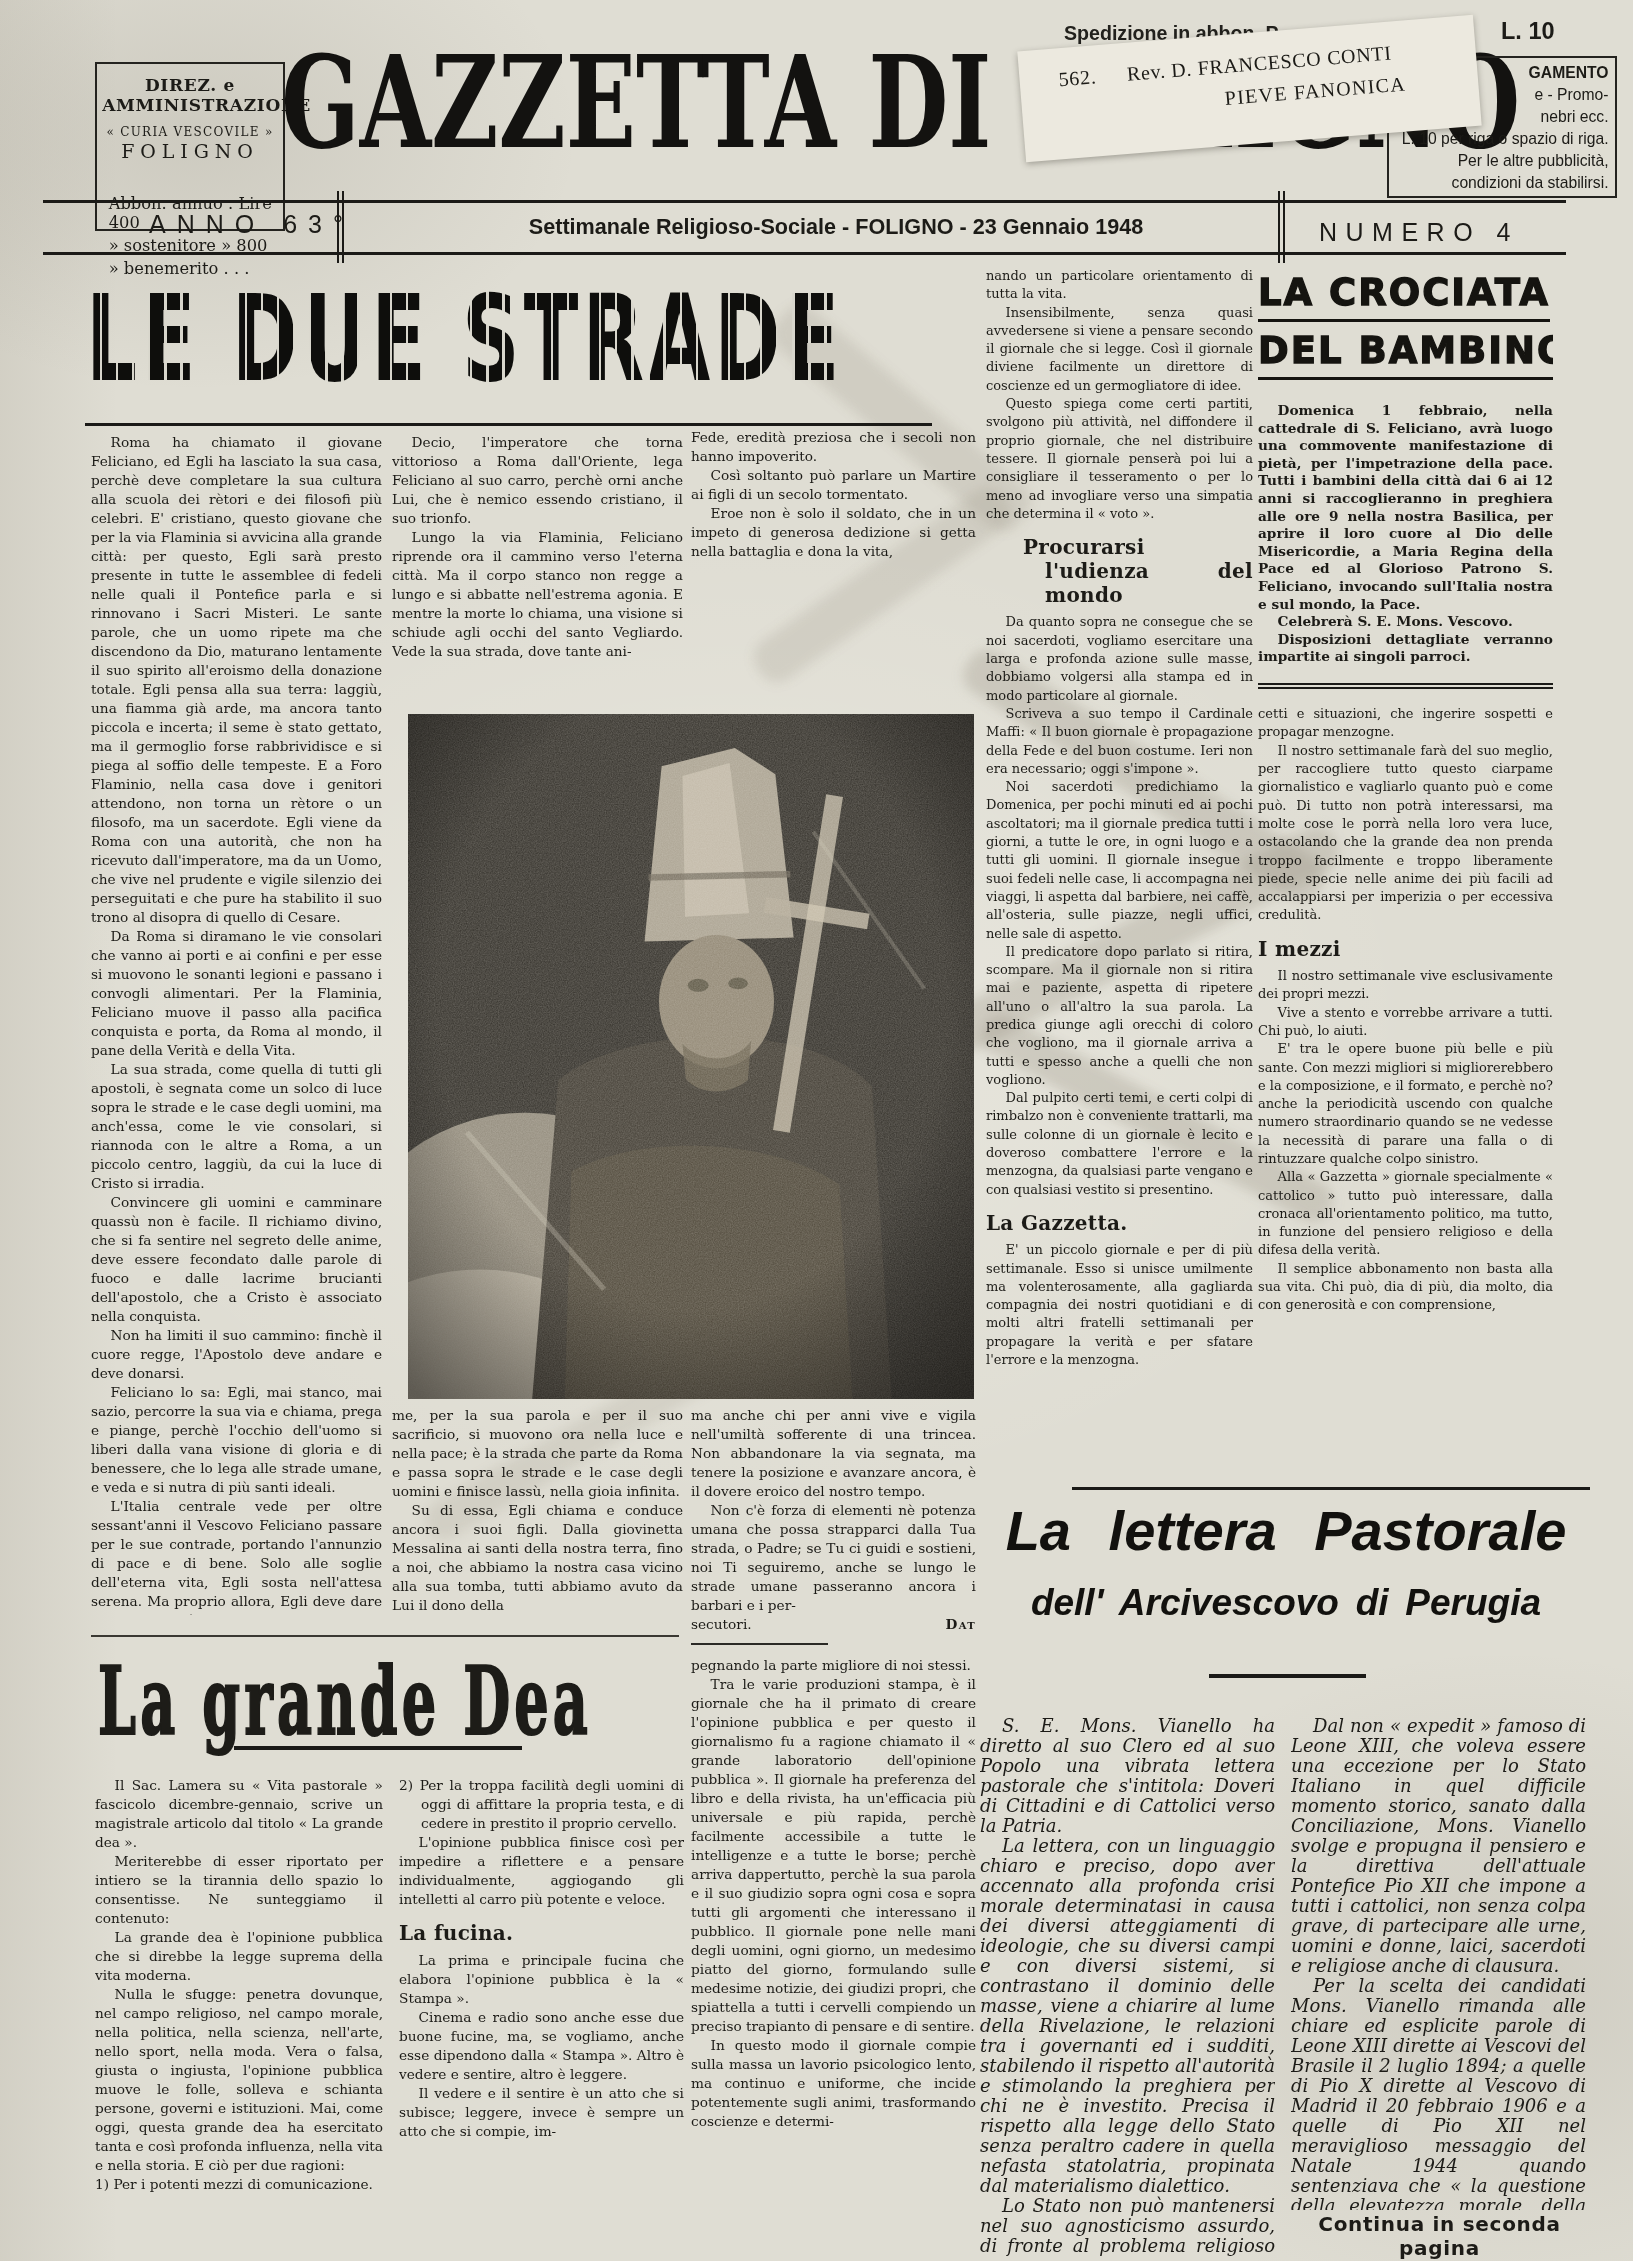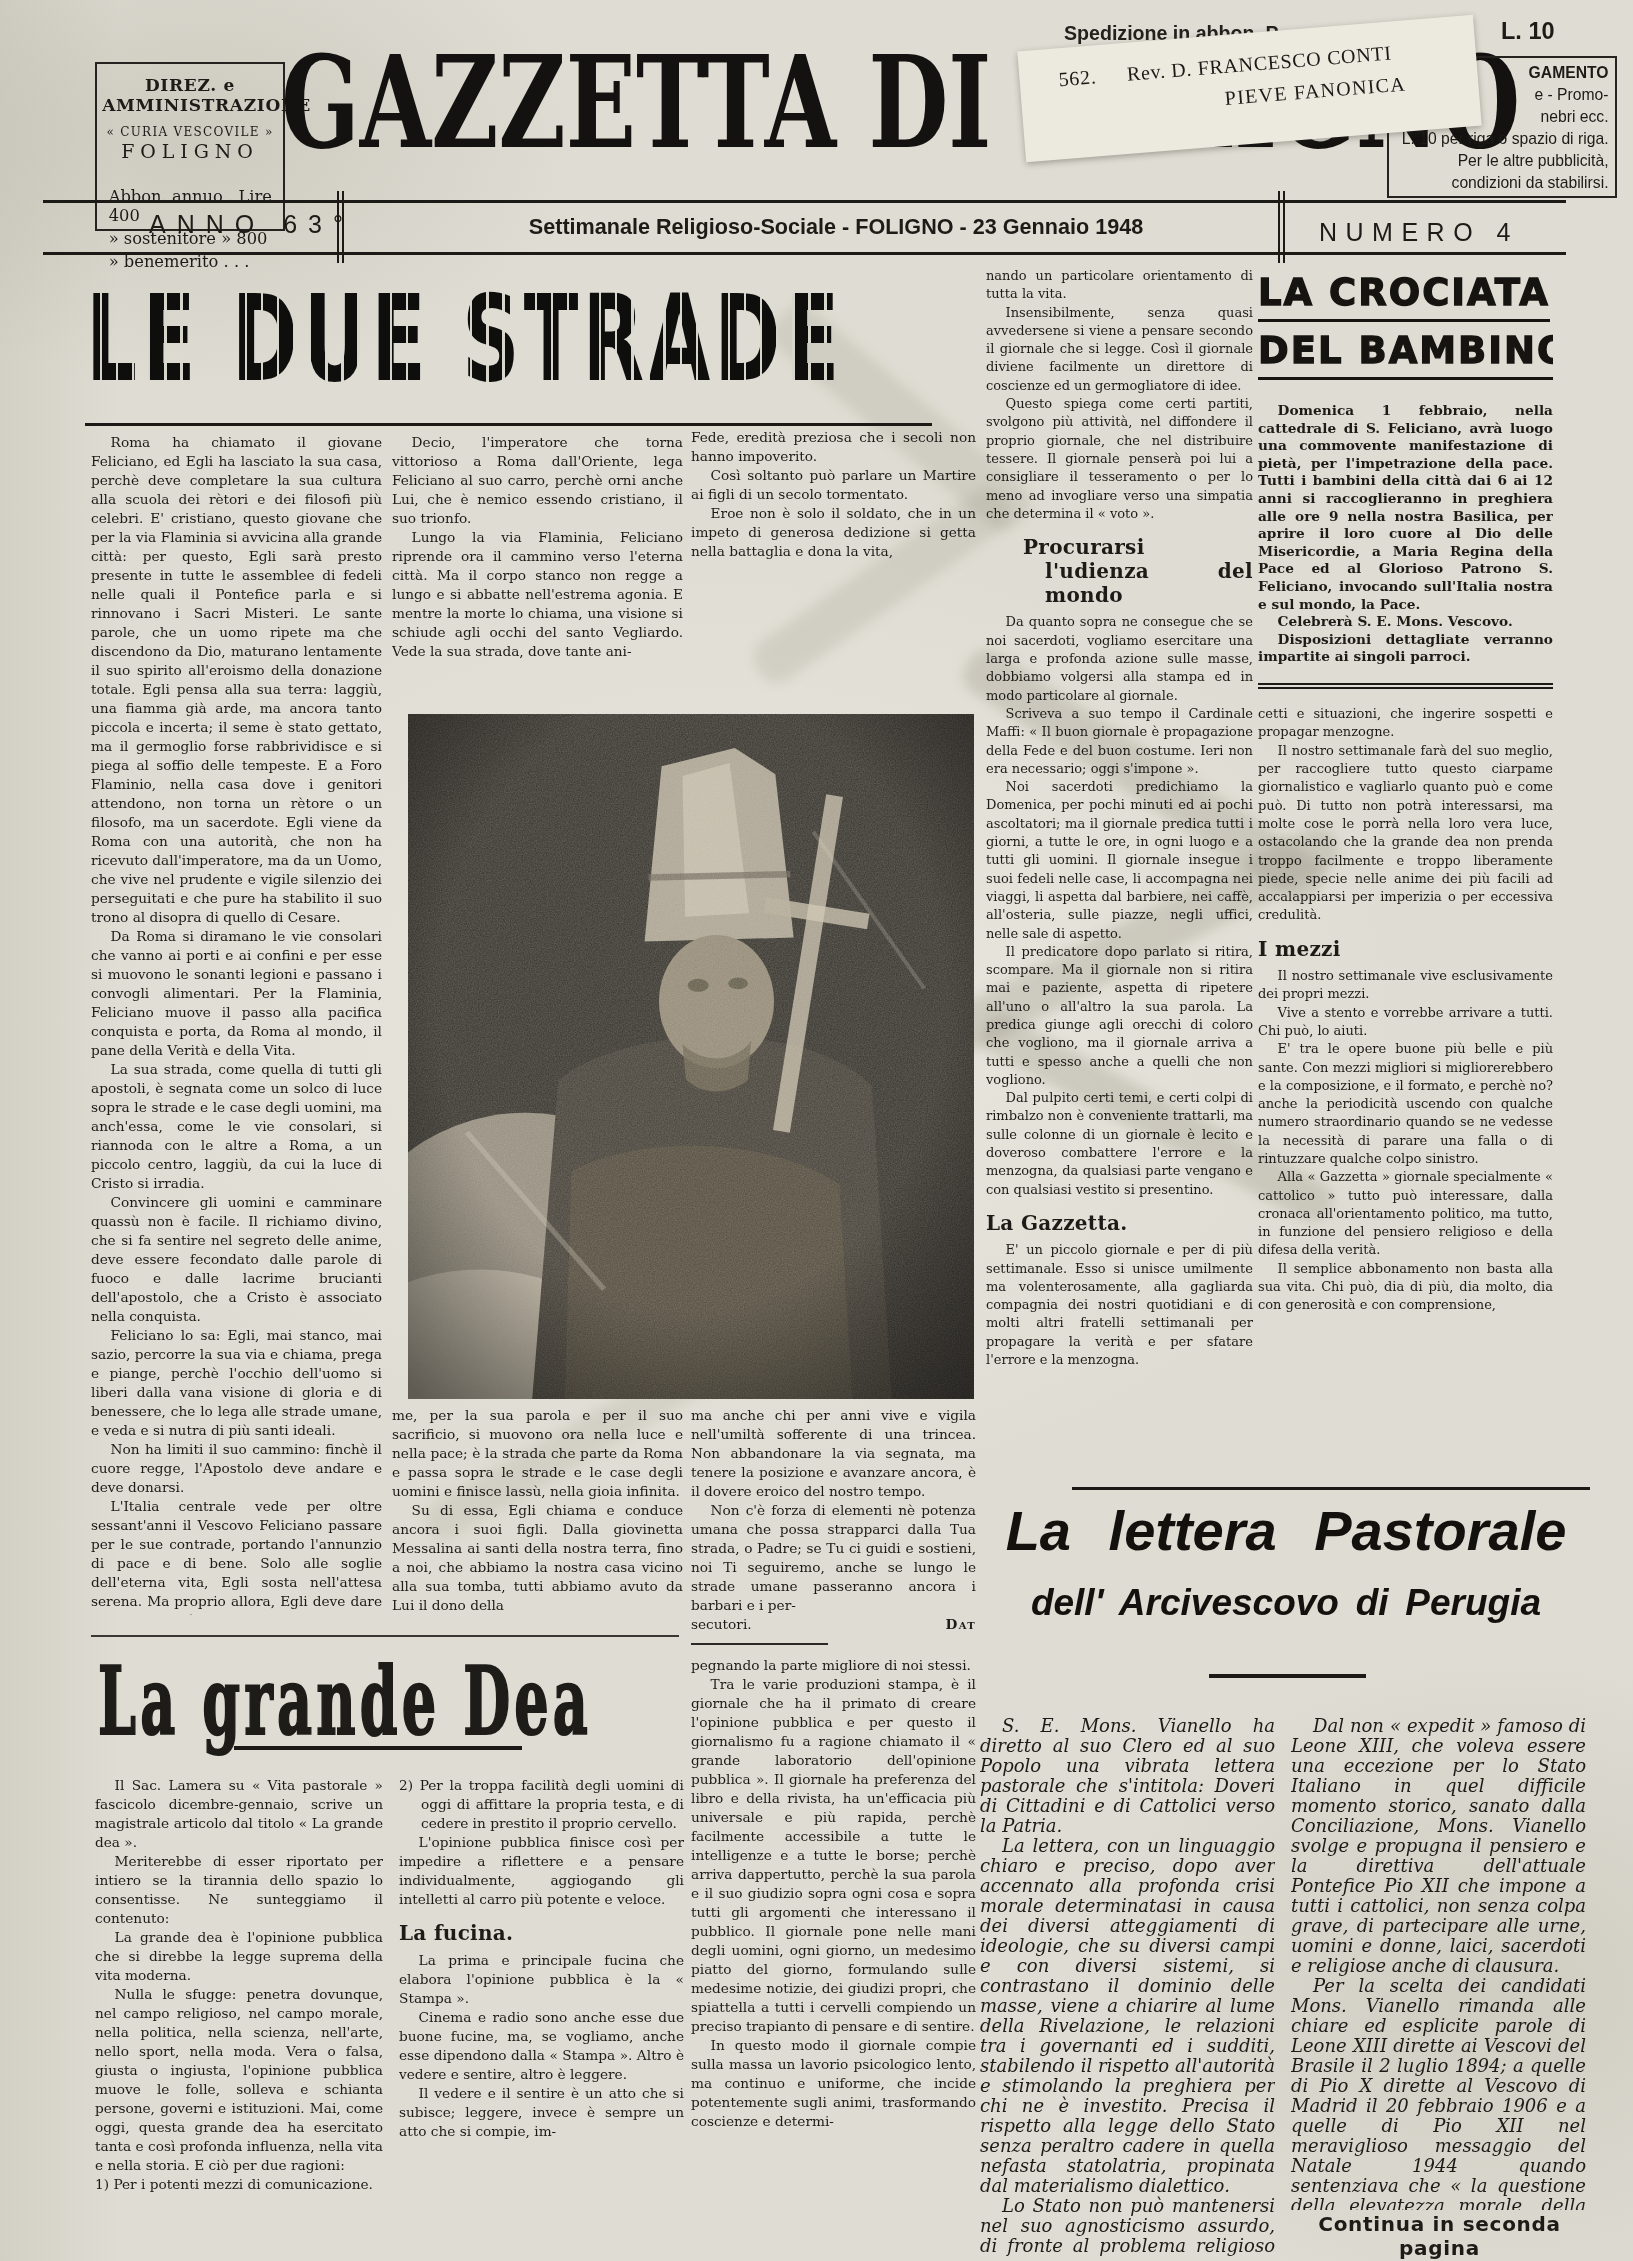--- a/index.html
+++ b/index.html
@@ -20,21 +20,21 @@
   .stain{position:absolute;background:rgba(138,132,117,.26);filter:blur(5.9px);border-radius:19.6px;}
   
   .admin-box{
     position:absolute;left:95px;top:62px;width:190px;height:169px;
     border:2px solid #24231f;padding:10.5px 5.2px 5.2px;text-align:center;
   }
   .ab-l1{font-weight:bold;font-size:17px;letter-spacing:0.7px;}
   .ab-l2{font-size:12px;margin-top:10.5px;letter-spacing:1.3px;}
   .ab-l3{font-size:19px;letter-spacing:5.9px;margin-top:1.3px;}
   .ab-sub{font-size:16.3px;margin-top:3.9px;text-align:left;padding-left:6.5px;}
-  .ab-sub.first{margin-top:25px;}
+  .ab-sub.first{margin-top:32px;}
   .masthead{
     position:absolute;left:281px;top:27.4px;width:1346px;height:170px;
     font:700 128px "DejaVu Serif", serif;letter-spacing:0px;white-space:nowrap;
     transform:scaleX(.72);transform-origin:0 50%;color:#131210;
   }
   .spedizione{position:absolute;left:1064px;top:22px;width:340px;
     font:700 19.6px "Liberation Sans", sans-serif;color:#22211d;white-space:nowrap;}
   .price-top{position:absolute;left:1501px;top:18.3px;font:700 23.5px "Liberation Sans", sans-serif;}
   .rates-box{
     position:absolute;left:1387px;top:56px;width:230px;height:142px;
@@ -175,22 +175,22 @@
 
   <div class="lead-head">LE DUE STRADE</div>
   <div class="hrule" style="left:85px;top:423px;width:847px;height:3.3px;"></div>
 
   <div class="col" style="left:91px;top:433px;width:291px;height:1182px;">
     <div>
         <p>Roma ha chiamato il giovane Feliciano, ed Egli ha lasciato la sua casa, perchè deve completare la sua cultura alla scuola dei rètori e dei filosofi più celebri. E' cristiano, questo giovane che per la via Flaminia si avvicina alla grande città: per questo, Egli sarà presto presente in tutte le assemblee di fedeli nelle quali il Pontefice parla e si rinnovano i Sacri Misteri. Le sante parole, che un uomo ripete ma che discendono da Dio, maturano lentamente il suo spirito all'eroismo della donazione totale. Egli pensa alla sua terra: laggiù, una fiamma già arde, ma ancora tanto piccola e incerta; il seme è stato gettato, ma il germoglio forse rabbrividisce e si piega al soffio delle tempeste. E a Foro Flaminio, nella casa dove i genitori attendono, non torna un rètore o un filosofo, ma un sacerdote. Egli viene da Roma con una autorità, che non ha ricevuto dall'imperatore, ma da un Uomo, che vive nel prudente e vigile silenzio dei perseguitati e che pure ha stabilito il suo trono al disopra di quello di Cesare.</p>
         <p>Da Roma si diramano le vie consolari che vanno ai porti e ai confini e per esse si muovono le sonanti legioni e passano i convogli alimentari. Per la Flaminia, Feliciano muove il passo alla pacifica conquista e porta, da Roma al mondo, il pane della Verità e della Vita.</p>
         <p>La sua strada, come quella di tutti gli apostoli, è segnata come un solco di luce sopra le strade e le case degli uomini, ma anch'essa, come le vie consolari, si riannoda con le altre a Roma, a un piccolo centro, laggiù, da cui la luce di Cristo si irradia.</p>
         <p>Convincere gli uomini e camminare quassù non è facile. Il richiamo divino, che si fa sentire nel segreto delle anime, deve essere fecondato dalle parole di fuoco e dalle lacrime brucianti dell'apostolo, che a Cristo è associato nella conquista.</p>
+        <p>Non ha limiti il suo cammino: finchè il cuore regge, l'Apostolo deve andare e deve donarsi.</p>
         <p>Feliciano lo sa: Egli, mai stanco, mai sazio, percorre la sua via e chiama, prega e piange, perchè l'occhio dell'uomo si liberi dalla vana visione di gloria e di benessere, che lo lega alle strade umane, e veda e si nutra di più santi ideali.</p>
-        <p>Non ha limiti il suo cammino: finchè il cuore regge, l'Apostolo deve andare e deve donarsi.</p>
         <p>L'Italia centrale vede per oltre sessant'anni il Vescovo Feliciano passare per le sue contrade, portando l'annunzio di pace e di bene. Solo alle soglie dell'eterna vita, Egli sosta nell'attesa serena. Ma proprio allora, Egli deve dare l'ultima e più generosa testimonianza della Fede, che ha custodito, difeso e donato.</p>
       </div>
   </div>
 
   <div class="col" style="left:392px;top:433px;width:291px;height:278px;">
     <div>
         <p>Decio, l'imperatore che torna vittorioso a Roma dall'Oriente, lega Feliciano al suo carro, perchè orni anche Lui, che è nemico essendo cristiano, il suo trionfo.</p>
         <p>Lungo la via Flaminia, Feliciano riprende ora il cammino verso l'eterna città. Ma il corpo stanco non regge a lungo e si abbatte nell'estrema agonia. E mentre la morte lo chiama, una visione si schiude agli occhi del santo Vegliardo. Vede la sua strada, dove tante ani-</p>
       </div>
   </div>

